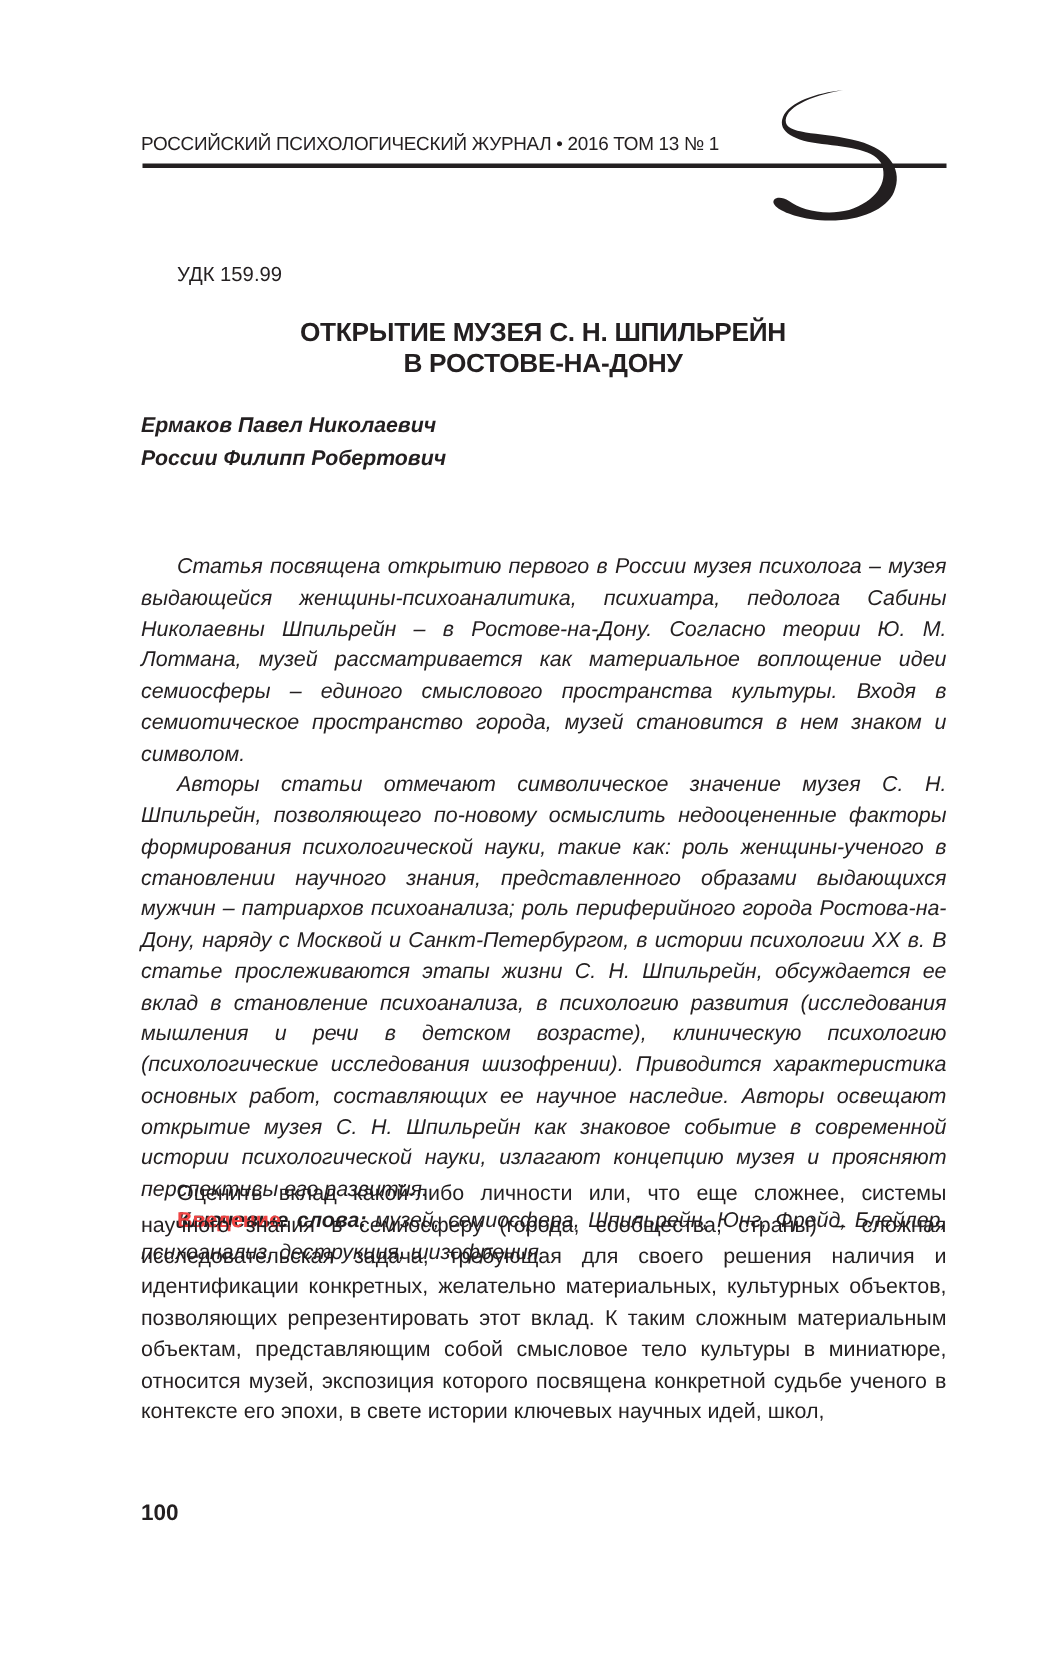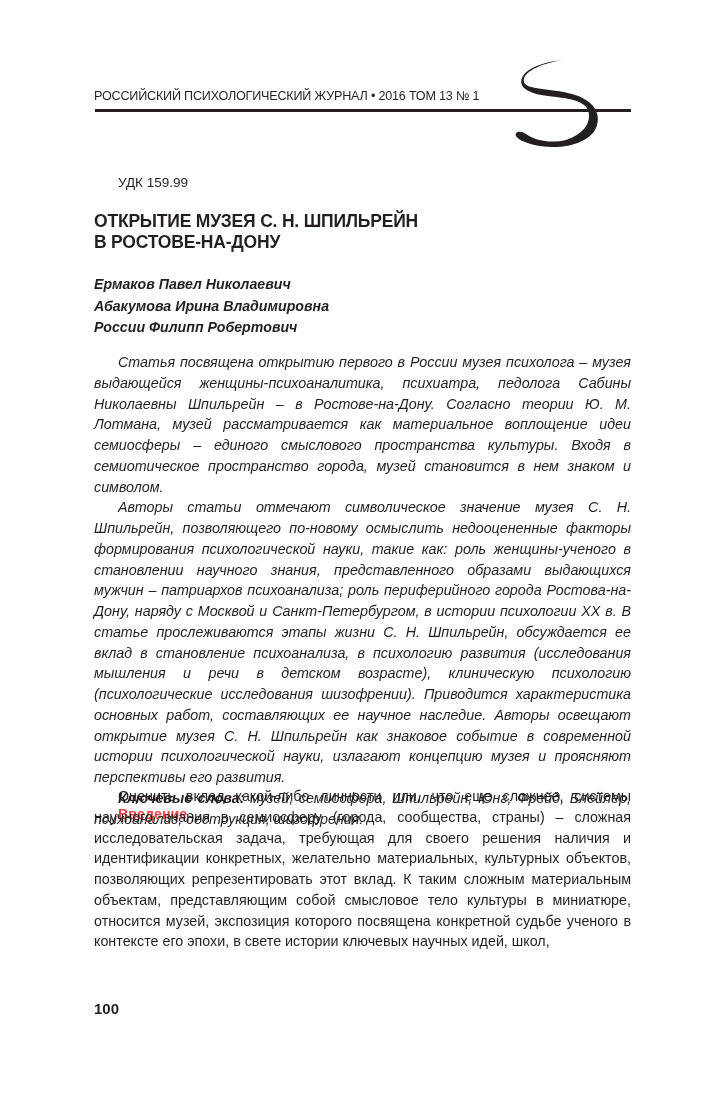--- a/index.html
+++ b/index.html
@@ -44,20 +44,21 @@
       left: 118px;
       top: 175px;
       font-size: 13.5px;
       color: #231f20;
     }
     .title {
       position: absolute;
       left: 94px;
       width: 536px;
       top: 211px;
+      text-align: center;
       font-weight: bold;
       font-size: 17.5px;
       line-height: 21px;
       color: #231f20;
       letter-spacing: -0.2px;
     }
     .title div { white-space: nowrap; }
     .authors {
       position: absolute;
       left: 94px;
@@ -67,21 +68,21 @@
       font-weight: bold;
       font-style: italic;
       font-size: 14.2px;
       line-height: 21.5px;
       color: #231f20;
     }
     .abstract {
       position: absolute;
       left: 94px;
       width: 537px;
-      top: 352px;
+      top: 368px;
       font-style: italic;
       font-size: 14.3px;
       line-height: 20.75px;
       text-align: justify;
       color: #231f20;
     }
     .abstract p, .body-text p {
       margin: 0;
       text-indent: 24px;
     }
@@ -126,21 +127,20 @@
 
 <div class="udc">УДК 159.99</div>
 
 <div class="title">
   <div>ОТКРЫТИЕ МУЗЕЯ С. Н. ШПИЛЬРЕЙН</div>
   <div>В РОСТОВЕ-НА-ДОНУ</div>
 </div>
 
 <div class="authors">
   <div>Ермаков Павел Николаевич</div>
-  <div>Абакумова Ирина Владимировна</div>
   <div>России Филипп Робертович</div>
 </div>
 
 <div class="abstract">
   <p>Статья посвящена открытию первого в России музея психолога – музея выдающейся женщины-психоаналитика, психиатра, педолога Сабины Николаевны Шпильрейн – в Ростове-на-Дону. Согласно теории Ю. М. Лотмана, музей рассматривается как материальное воплощение идеи семиосферы – единого смыслового пространства культуры. Входя в семиотическое пространство города, музей становится в нем знаком и символом.</p>
   <p>Авторы статьи отмечают символическое значение музея С. Н. Шпильрейн, позволяющего по-новому осмыслить недооцененные факторы формирования психологической науки, такие как: роль женщины-ученого в становлении научного знания, представленного образами выдающихся мужчин – патриархов психоанализа; роль периферийного города Ростова-на-Дону, наряду с Москвой и Санкт-Петербургом, в истории психологии XX в. В статье прослеживаются этапы жизни С. Н. Шпильрейн, обсуждается ее вклад в становление психоанализа, в психологию развития (исследования мышления и речи в детском возрасте), клиническую психологию (психологические исследования шизофрении). Приводится характеристика основных работ, составляющих ее научное наследие. Авторы освещают открытие музея С. Н. Шпильрейн как знаковое событие в современной истории психологической науки, излагают концепцию музея и проясняют перспективы его развития.</p>
   <p><span class="kw-label">Ключевые слова:</span><span> музей, семиосфера, Шпильрейн, Юнг, Фрейд, Блейлер, психоанализ, деструкция, шизофрения.</span></p>
 </div>
 
 <div class="section-heading">Введение</div>

